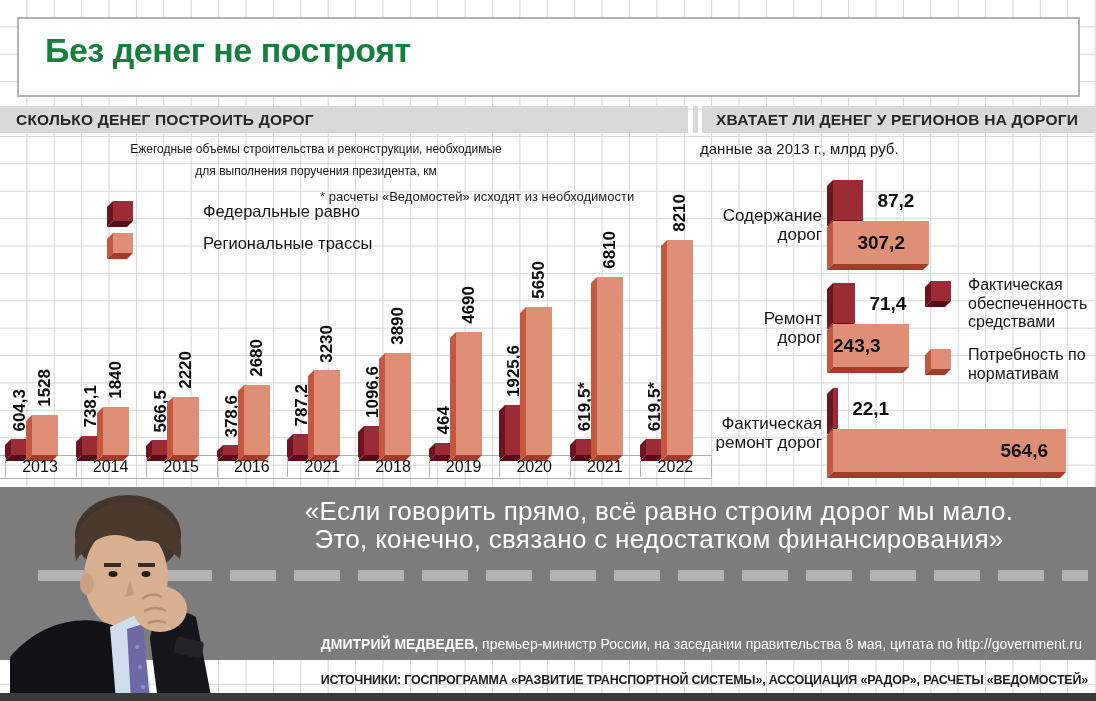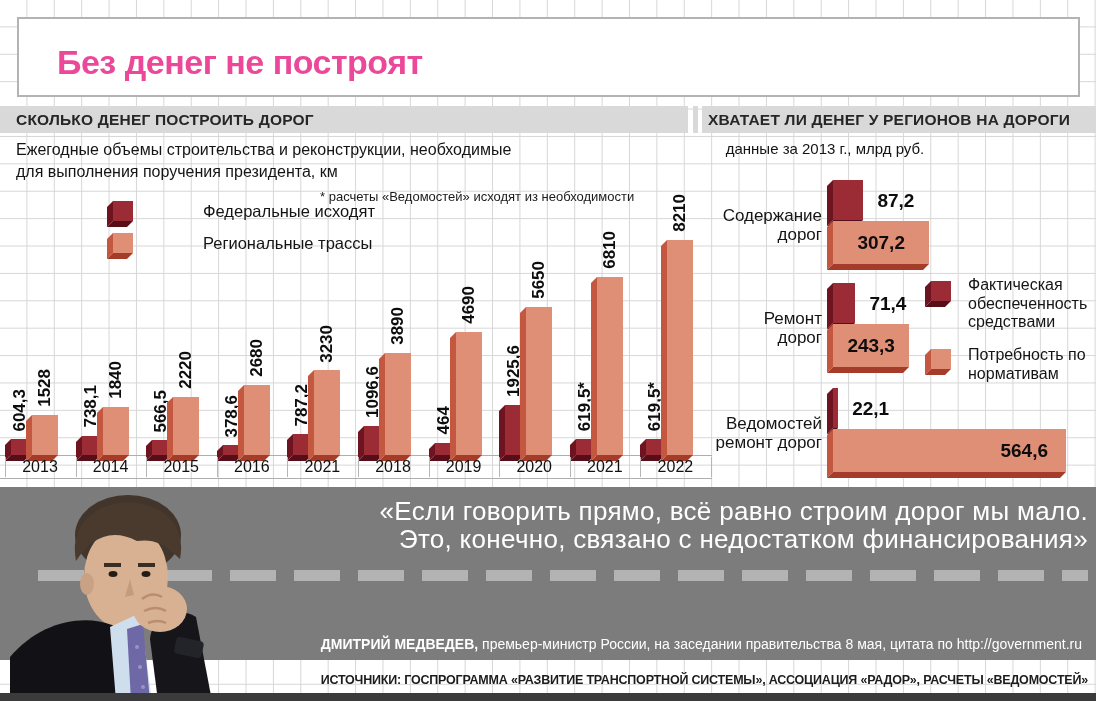--- a/index.html
+++ b/index.html
@@ -5,32 +5,32 @@
   html,body{margin:0;padding:0;background:#fff;}
   #wrap{
     position:relative;width:1096px;height:701px;overflow:hidden;background:#fff;
     font-family:"Liberation Sans",sans-serif;color:#111;
     background-image:linear-gradient(#d6d6d6 1px,transparent 1px),
                      linear-gradient(90deg,#d6d6d6 1px,transparent 1px);
     background-size:27.4px 27.4px;background-position:-1px -1px;
   }
   
   #title-box{position:absolute;left:17px;top:17px;width:1059px;height:76px;background:#fff;border:2px solid #b3b3b3;}
-  #title-box h1{margin:16px;padding:8px 0 0 22px;font-size:34px;letter-spacing:-.5px;color:#ec4899;}
+  #title-box h1{margin:4px;padding:8px 0 0 22px;font-size:34px;letter-spacing:-.5px;color:#15803d;}
   
   .band{position:absolute;top:106px;height:27px;background:#d9d9d9;}
   #band-left{left:0;width:688px;}
   #band-right{left:702px;width:394px;}
   .band span{display:block;line-height:27px;font-weight:bold;font-size:15.5px;color:#262626;letter-spacing:.2px;white-space:nowrap;}
   #band-left span{padding-left:16px;}
-  #band-right span{padding-left:6px;}
+  #band-right span{padding-left:14px;}
   #band-divider{position:absolute;left:693px;top:106px;width:5px;height:27px;background:#d9d9d9;}
   
-  #l-subtitle{position:absolute;left:16px;top:139px;width:600px;font-size:16px;line-height:21.5px;color:#141414;}
-  #r-subtitle{position:absolute;left:700px;top:140px;width:250px;text-align:center;font-size:15px;color:#141414;}
+  #l-subtitle{position:absolute;left:16px;top:139px;width:600px;font-size:12px;line-height:21.5px;color:#141414;text-align:center;}
+  #r-subtitle{position:absolute;left:700px;top:140px;width:250px;text-align:left;font-size:15px;color:#141414;}
   #footnote{position:absolute;left:311px;top:189px;font-size:13px;line-height:16px;color:#1a1a1a;}
   #footnote div:last-child{padding-left:9px;}
   
   .b3{position:absolute;background:var(--c);}
   .b3::before{content:"";position:absolute;left:-6px;top:0;width:6px;height:100%;background:var(--s1);transform:skewY(-45deg);transform-origin:100% 50%;}
   .b3::after{content:"";position:absolute;left:0;bottom:-6px;width:100%;height:6px;background:var(--s2);transform:skewX(-45deg);transform-origin:0 0;}
   .dark{--c:var(--cDark);--s1:var(--cDarkS1);--s2:var(--cDarkS2);}
   .salmon{--c:var(--cSal);--s1:var(--cSalS1);--s2:var(--cSalS2);}
   
   #left-chart{position:absolute;left:0;top:0;width:712px;height:478px;}
@@ -44,21 +44,21 @@
   .leg-item{position:absolute;font-size:16.5px;color:#141414;white-space:nowrap;}
   .leg-wrap{position:absolute;font-size:16px;line-height:18.5px;color:#141414;width:145px;}
   
   #right-chart{position:absolute;inset:0;}
   .rc-cat{position:absolute;left:682px;width:140px;text-align:right;font-size:17px;line-height:19px;color:#141414;}
   .rc-val{position:absolute;font-weight:bold;font-size:19px;color:#0d0d0d;white-space:nowrap;}
   
   #gray-band{position:absolute;left:0;top:487px;width:1096px;height:173px;background:#7c7c7c;}
   #road-dashes{position:absolute;left:38px;right:8px;top:570px;height:11px;
     background:repeating-linear-gradient(90deg,#b3b3b3 0 46px,transparent 46px 64px);}
-  #quote{position:absolute;left:230px;right:8px;top:497px;text-align:right;color:#fff;font-size:26px;line-height:28px;letter-spacing:.3px;}
+  #quote{position:absolute;left:230px;right:8px;top:497px;text-align:center;color:#fff;font-size:26px;line-height:28px;letter-spacing:.3px;}
   #attribution{position:absolute;right:14px;top:636px;color:#fff;font-size:14px;white-space:nowrap;}
   #attribution b{font-weight:bold;}
   #sources{position:absolute;right:8px;top:673px;font-size:12.5px;font-weight:bold;color:#1c1c1c;white-space:nowrap;letter-spacing:-.2px;}
   #bottom-strip{position:absolute;left:0;top:693px;width:1096px;height:8px;background:#3b3b3b;}
   #photo{position:absolute;left:10px;top:487px;width:265px;height:214px;}
 </style>
 </head>
 <body>
 
 <div id="wrap">
@@ -78,21 +78,21 @@
   <div id="l-subtitle">
     <div>Ежегодные объемы строительства и реконструкции, необходимые</div>
     <div>для выполнения поручения президента, км</div>
   </div>
   <div id="footnote">
     <div>* расчеты «Ведомостей» исходят из необходимости</div>
   </div>
   <div id="r-subtitle">данные за 2013 г., млрд руб.</div>
 
   <div class="b3 dark cube" style="left:113px;top:201px;"></div>
-  <div class="leg-item" style="left:203px;top:202px;">Федеральные исходят</div>
+  <div class="leg-item" style="left:203px;top:202px;">Федеральные равно</div>
   <div class="b3 salmon cube" style="left:113px;top:233px;"></div>
   <div class="leg-item" style="left:203px;top:234px;">Региональные трассы</div>
 
   <div id="left-chart">
       <div class="axis" style="top: 455px;"></div>
       <div class="axis" style="top: 478px;"></div>
       <div class="lc-group" style="left: 5px;">
         <div class="b3 dark" style="left: 6px; width: 19px; height: 15.8252px; bottom: 23px;"></div>
         <div class="vlabel" style="left: 5px; bottom: 46.8252px;">604,3</div>
         <div class="b3 salmon" style="left: 27px; width: 26px; height: 40.0146px; bottom: 23px;"></div>
@@ -183,23 +183,23 @@
       <div class="rc-val" style="left: 877.466px; top: 190px;">87,2</div>
       <div class="b3 salmon" style="left: 833px; top: 221px; width: 96.3878px; height: 43px;"></div>
       <div class="rc-val" style="left: 833px; top: 232px; width: 96.3878px; text-align: center;">307,2</div>
       <div class="rc-cat" style="top: 309px;">
         <div>Ремонт</div>
         <div>дорог</div>
       </div>
       <div class="b3 dark" style="left: 833px; top: 283px; width: 22.4026px; height: 40px;"></div>
       <div class="rc-val" style="left: 869.403px; top: 293px;">71,4</div>
       <div class="b3 salmon" style="left: 833px; top: 324px; width: 76.3384px; height: 43px;"></div>
-      <div class="rc-val" style="left: 833px; top: 335px; width: 76.3384px; text-align: center;">243,3</div>
+      <div class="rc-val" style="left: 833px; top: 335px; width: 76.3384px; text-align: left;">243,3</div>
       <div class="rc-cat" style="top: 414px;">
-        <div>Ведомостей</div>
+        <div>Фактическая</div>
         <div>ремонт дорог</div>
       </div>
       <div class="b3 dark" style="left: 833px; top: 388px; width: 5.1457px; height: 40px;"></div>
       <div class="rc-val" style="left: 852.146px; top: 398px;">22,1</div>
       <div class="b3 salmon" style="left: 833px; top: 429px; width: 233px; height: 43px;"></div>
       <div class="rc-val" style="left: 833px; top: 440px; width: 215px; text-align: right;">564,6</div>
     </div>
 
   <div class="b3 dark cube" style="left:931px;top:281px;"></div>
   <div class="leg-wrap" style="left:968px;top:276px;">Фактическая обеспеченность средствами</div>

